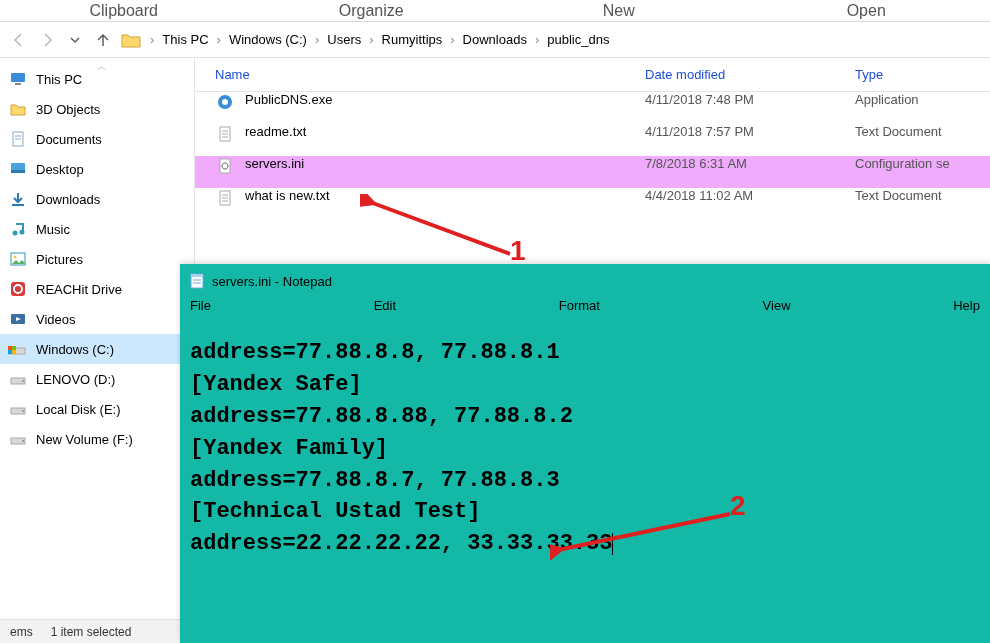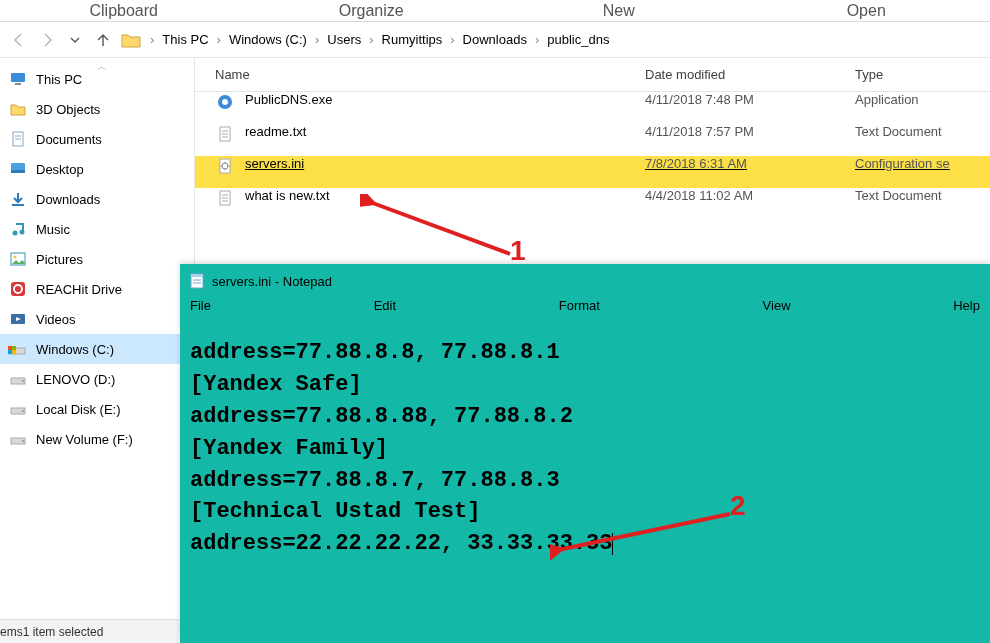--- a/index.html
+++ b/index.html
@@ -20,43 +20,43 @@
 
 
 .main { display: flex; height: 560px; }
 .sidebar { width: 195px; border-right: 1px solid #e5e5e5; padding-top: 6px; position: relative; }
 .side-scroll { position: absolute; left: 50%; top: 2px; color: #888; font-size: 10px; }
 .side-item { display: flex; align-items: center; height: 30px; padding-left: 8px; gap: 8px; cursor: pointer; }
 .side-item.selected { background: #cce8ff; }
 .side-icon { width: 20px; height: 20px; display: flex; align-items: center; justify-content: center; }
 
 .content { flex: 1; }
-.col-head { display: flex; height: 34px; align-items: center; border-bottom: 1px solid #e5e5e5; color: #404040; padding-left: 20px; }
+.col-head { display: flex; height: 34px; align-items: center; border-bottom: 1px solid #e5e5e5; color: #1d4ed8; padding-left: 20px; }
 .col-name { flex: 0 0 430px; }
 .col-date { flex: 0 0 210px; }
 .col-type { flex: 1; }
 
 .file-row { display: flex; align-items: flex-start; height: 32px; padding-left: 20px; cursor: pointer; }
-.file-row.selected { background: #fde047; text-decoration: underline; }
+.file-row.selected { background: #f0abfc; }
 .file-icon { width: 20px; height: 20px; margin-right: 10px; display: flex; align-items: center; justify-content: center; }
 .file-name { flex: 0 0 400px; }
 .file-date { flex: 0 0 210px; color: #555; }
 .file-type { flex: 1; color: #555; }
 
 
 .notepad { position: absolute; left: 180px; top: 264px; right: 0; bottom: 0; background: #14b8a6; border-top: 2px solid #14b8a6; box-shadow: 0 -2px 6px rgba(0,0,0,0.15); }
 .np-title { display: flex; align-items: center; height: 30px; padding: 0 8px; gap: 6px; }
 .np-icon { width: 18px; height: 18px; }
 .np-menu { display: flex; gap: 16px; padding: 2px 10px 6px; font-size: 13px; justify-content: space-between; }
 .np-menu span { cursor: pointer; }
 .np-body { font-family: Consolas, "Courier New", monospace; font-size: 22px; font-weight: bold; padding: 2px 10px; line-height: 1.45; white-space: pre; margin-top: 16px; }
 .caret { display:inline-block; width:1px; height:22px; background:#000; vertical-align:middle; }
 
 
-.status { position: absolute; left: 0; bottom: 0; height: 24px; display: flex; align-items: center; font-size: 12px; color: #333; background: #f3f3f3; width: 180px; border-top: 1px solid #e0e0e0; }
+.status { position: absolute; left: 0; bottom: 0; height: 24px; display: flex; align-items: center; padding-left: 10px; gap: 18px; font-size: 12px; color: #333; background: #f3f3f3; width: 180px; border-top: 1px solid #e0e0e0; }
 
 
 .anno-num { position: absolute; color: #e02020; font-weight: bold; font-size: 28px; font-family: Arial; }
 .arrow { position: absolute; pointer-events: none; }
 
 
 svg { display: block; }
 </style>
 </head>
 <body>

